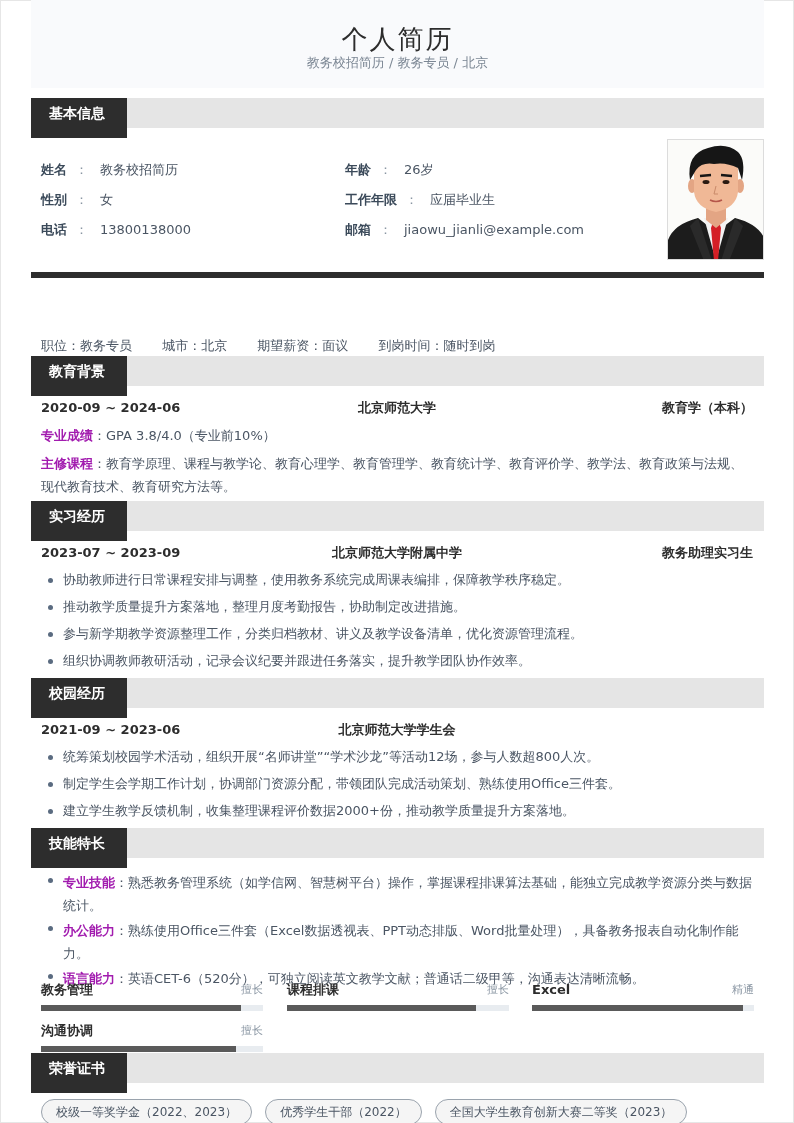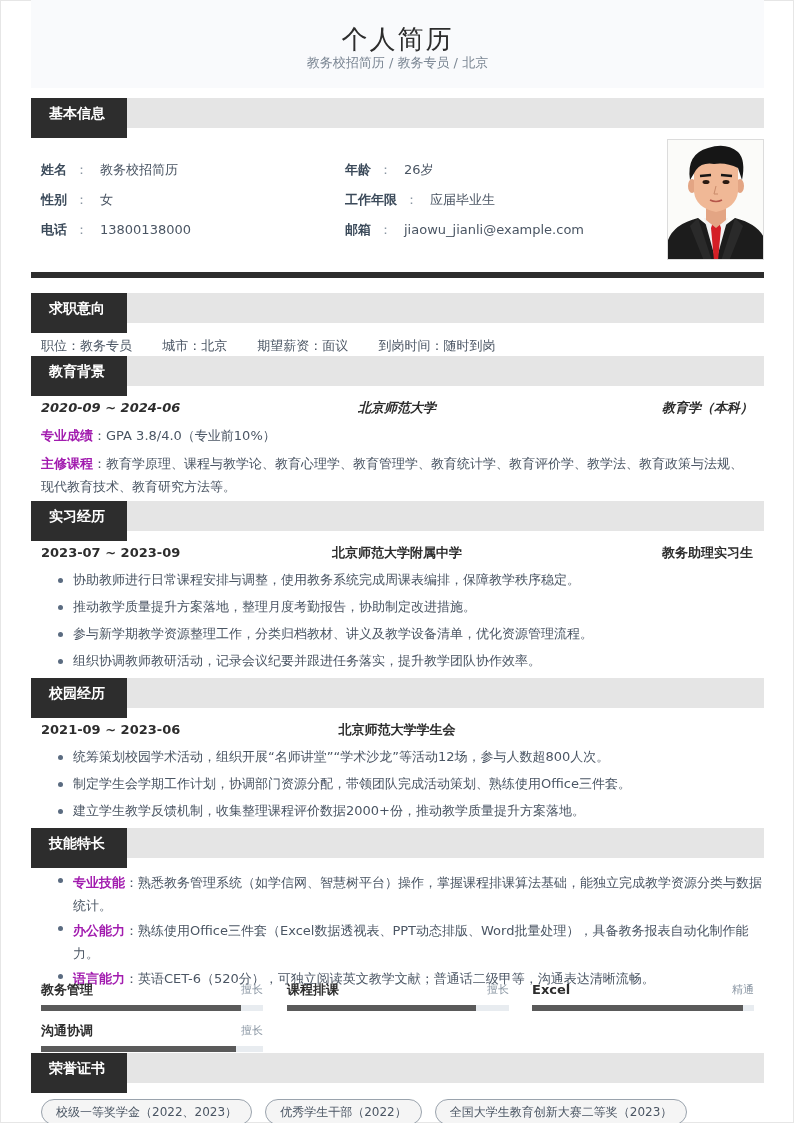--- a/index.html
+++ b/index.html
@@ -26,21 +26,21 @@
   .thick-rule { position: absolute; left: 0; top: 272px; width: 733px; height: 6px; background: #2d2d2d; }
 
   .intent { position: absolute; left: 10px; top: 337px; font-size: 13px; line-height: 18px; color: #4a5563; }
   .intent span { margin-right: 26px; }
 
   .entry-head { position: absolute; left: 10px; width: 712px; height: 18px; font-size: 13px; font-weight: bold; color: #2d2d2d; line-height: 18px; }
   .entry-head .date { position: absolute; left: 0; }
   .entry-head .org { position: absolute; left: 0; right: 0; text-align: center; }
   .entry-head .role { position: absolute; right: 0; }
 
-  .bullets { position: absolute; left: 24px; width: 712px; font-size: 13px; color: #4a5563; }
+  .bullets { position: absolute; left: 14px; width: 712px; font-size: 13px; color: #4a5563; }
   .bullets li { list-style: none; position: relative; padding-left: 18px; line-height: 18px; margin-bottom: 9px; }
   .bullets li::before { content: ""; position: absolute; left: 3px; top: 7px; width: 5px; height: 5px; border-radius: 50%; background: #5a6b80; }
 
   .para { position: absolute; left: 10px; width: 712px; font-size: 13px; line-height: 23px; color: #4a5563; }
 
   .skill { position: absolute; width: 222px; height: 34px; }
   .skill .name { position: absolute; left: 0; top: 0; font-size: 13px; font-weight: bold; color: #2d2d2d; line-height: 18px; }
   .skill .lvl { position: absolute; right: 0; top: 0; font-size: 11px; color: #8a96a3; line-height: 18px; }
   .skill .track { position: absolute; left: 0; top: 24px; width: 222px; height: 6px; background: #e8ecf0; }
   .skill .fill { height: 6px; background: #5a5a5a; }
@@ -111,34 +111,31 @@
       <ellipse cx="38" cy="42" rx="3.5" ry="2" fill="#2a1a12"></ellipse>
       <ellipse cx="58" cy="42" rx="3.5" ry="2" fill="#2a1a12"></ellipse>
 
       <path d="M48 46 L46 54 L50 54" stroke="#c98a6a" stroke-width="1" fill="none"></path>
       <path d="M42 60 Q48 63 54 60" stroke="#b5564a" stroke-width="1.6" fill="none"></path>
     </svg>
   </div>
 
   <div class="thick-rule"></div>
 
-  <div class="sec-title" style="top:293px;">
-    <span class="tab">求职意向</span>
-  </div>
   <div class="intent">
     <span>职位：教务专员</span>
     <span>城市：北京</span>
     <span>期望薪资：面议</span>
     <span>到岗时间：随时到岗</span>
   </div>
 
   <div class="sec-title" style="top:356px;">
     <span class="tab">教育背景</span>
   </div>
-  <div class="entry-head" style="top:399px;font-style:italic;">
+  <div class="entry-head" style="top:399px;">
     <span class="date">2020-09 ~ 2024-06</span>
     <span class="org">北京师范大学</span>
     <span class="role">教育学（本科）</span>
   </div>
   <div class="para" style="top:424px;">
     <span class="lbl">专业成绩</span><span>：GPA 3.8/4.0（专业前10%）</span>
   </div>
   <div class="para" style="top:452px;">
     <span class="lbl">主修课程</span><span>：教育学原理、课程与教学论、教育心理学、教育管理学、教育统计学、教育评价学、教学法、教育政策与法规、现代教育技术、教育研究方法等。</span>
   </div>

